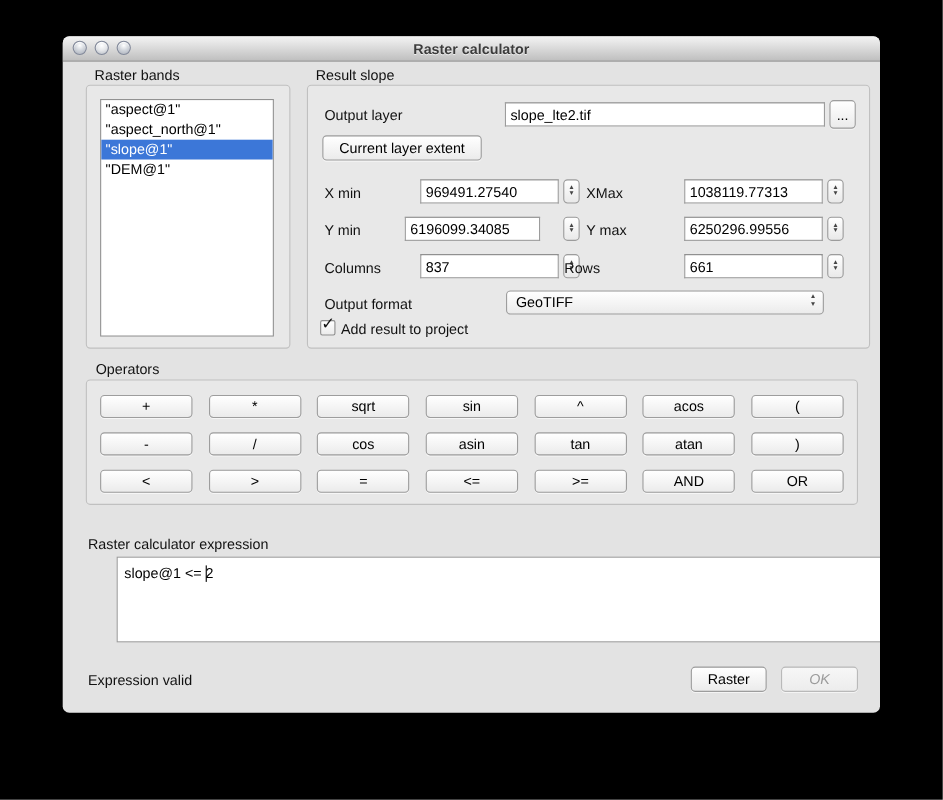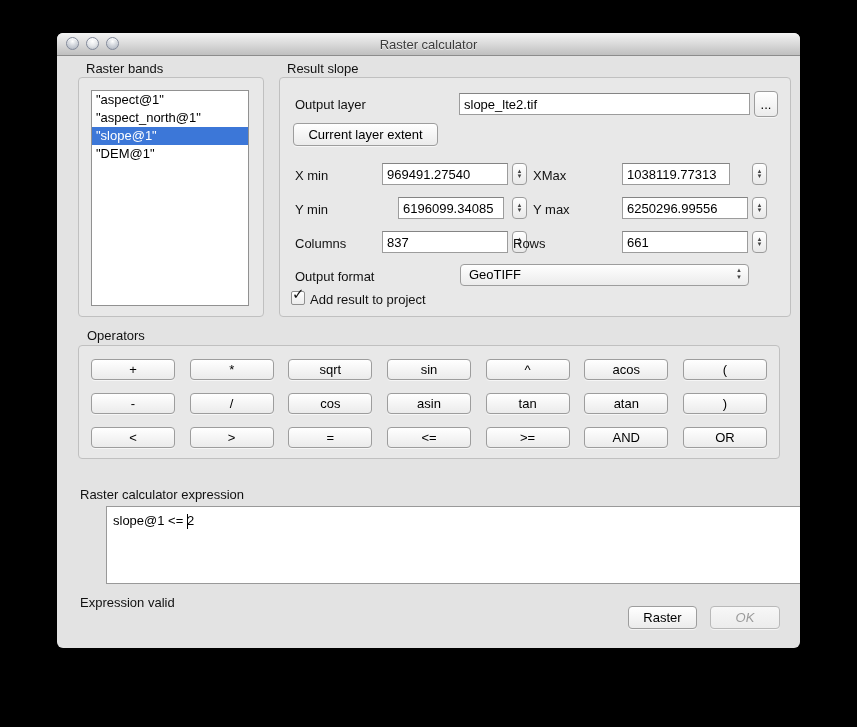--- a/index.html
+++ b/index.html
@@ -14,21 +14,21 @@
     background:#e3e3e3;border-radius:6px;overflow:hidden;
     box-shadow:0 14px 40px rgba(0,0,0,.65), 0 0 0 1px rgba(0,0,0,.35);
   }
   .titlebar{
     position:relative;height:22px;
     background:linear-gradient(#f4f4f4,#bfbfbf);
     border-bottom:1px solid #8c8c8c;
     display:flex;align-items:center;justify-content:center;
   }
   .titlebar .title{
-    font-size:13px;font-weight:normal;color:#3c3c3c;
+    font-size:13px;font-weight:bold;color:#3c3c3c;
     text-shadow:0 1px 0 rgba(255,255,255,.65);
   }
   .lights{position:absolute;left:9px;top:4px;display:flex;gap:7px;}
   .light{
     width:13px;height:13px;border-radius:50%;box-sizing:border-box;
     border:1px solid #7f8档a96;
     border:1px solid #82899a;
     background:radial-gradient(circle at 50% 30%, #ffffff 0%, #d3d7dd 45%, #a7adb9 100%);
     box-shadow:inset 0 1px 1px rgba(255,255,255,.8);
   }
@@ -154,28 +154,28 @@
 
   <div class="mac-btn" style="left:236px;top:90px;width:145px;height:23px;">Current layer extent</div>
 
   <div class="field-label" style="left:238px;top:135px;">X min</div>
   <input class="textfield" style="left: 325px; top: 130px; width: 126px;" value="969491.27540">
   <div class="spinner" style="left:455px;top:130px;">
       <span>▲</span>
       <span>▼</span>
     </div>
   <div class="field-label" style="left:476px;top:135px;">XMax</div>
-  <input class="textfield" style="left: 565px; top: 130px; width: 108px;" value="1038119.77313">
+  <input class="textfield" style="left: 565px; top: 130px; width: 126px;" value="1038119.77313">
   <div class="spinner" style="left:695px;top:130px;">
       <span>▲</span>
       <span>▼</span>
     </div>
 
   <div class="field-label" style="left:238px;top:169px;">Y min</div>
-  <input class="textfield" style="left: 341px; top: 164px; width: 106px;" value="6196099.34085">
+  <input class="textfield" style="left: 311px; top: 164px; width: 123px;" value="6196099.34085">
   <div class="spinner" style="left:455px;top:164px;">
       <span>▲</span>
       <span>▼</span>
     </div>
   <div class="field-label" style="left:476px;top:169px;">Y max</div>
   <input class="textfield" style="left: 565px; top: 164px; width: 126px;" value="6250296.99556">
   <div class="spinner" style="left:695px;top:164px;">
       <span>▲</span>
       <span>▼</span>
     </div>
@@ -237,17 +237,17 @@
       <div class="op-btn">OR</div>
     </div>
   </div>
 
   <div class="group-label" style="left:23px;top:454px;">Raster calculator expression</div>
   <div class="expr-box" style="left:21px;top:473px;width:702px;height:78px;">
     <span>slope@1 &lt;= 2</span>
     <div class="caret" style="left:80px;top:7px;"></div>
   </div>
 
-  <div class="status-text" style="left:23px;top:562px;">Expression valid</div>
+  <div class="status-text" style="left:23px;top:578px;">Expression valid</div>
   <div class="mac-btn" style="left:571px;top:573px;width:69px;height:23px;">Raster</div>
   <div class="mac-btn disabled" style="left:653px;top:573px;width:70px;height:23px;font-style:italic;">OK</div>
 
 </div>
 
 </body></html>

